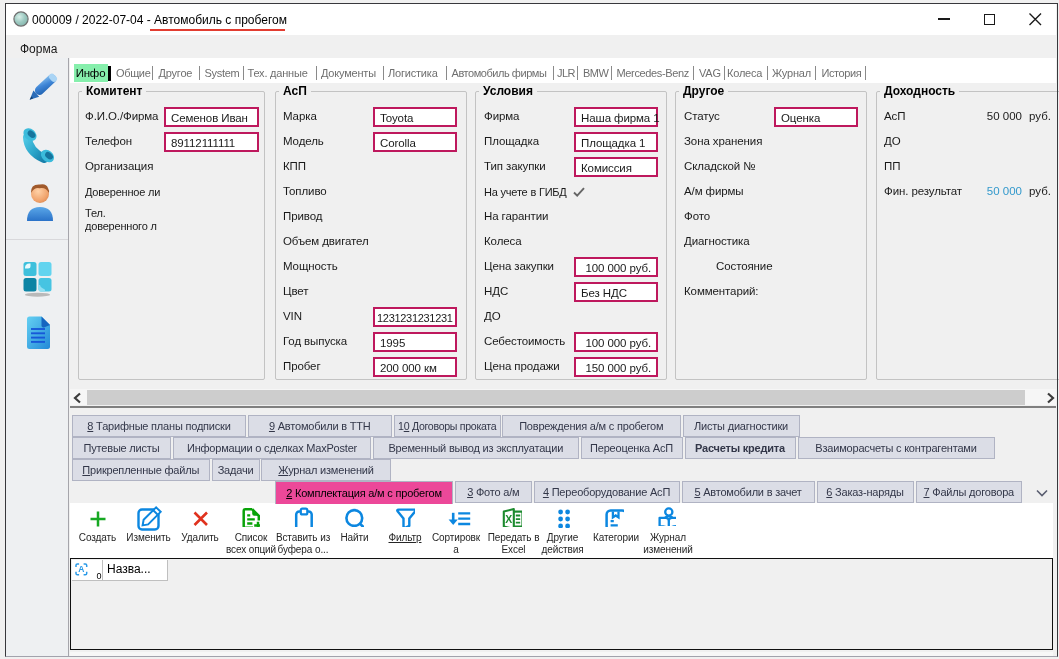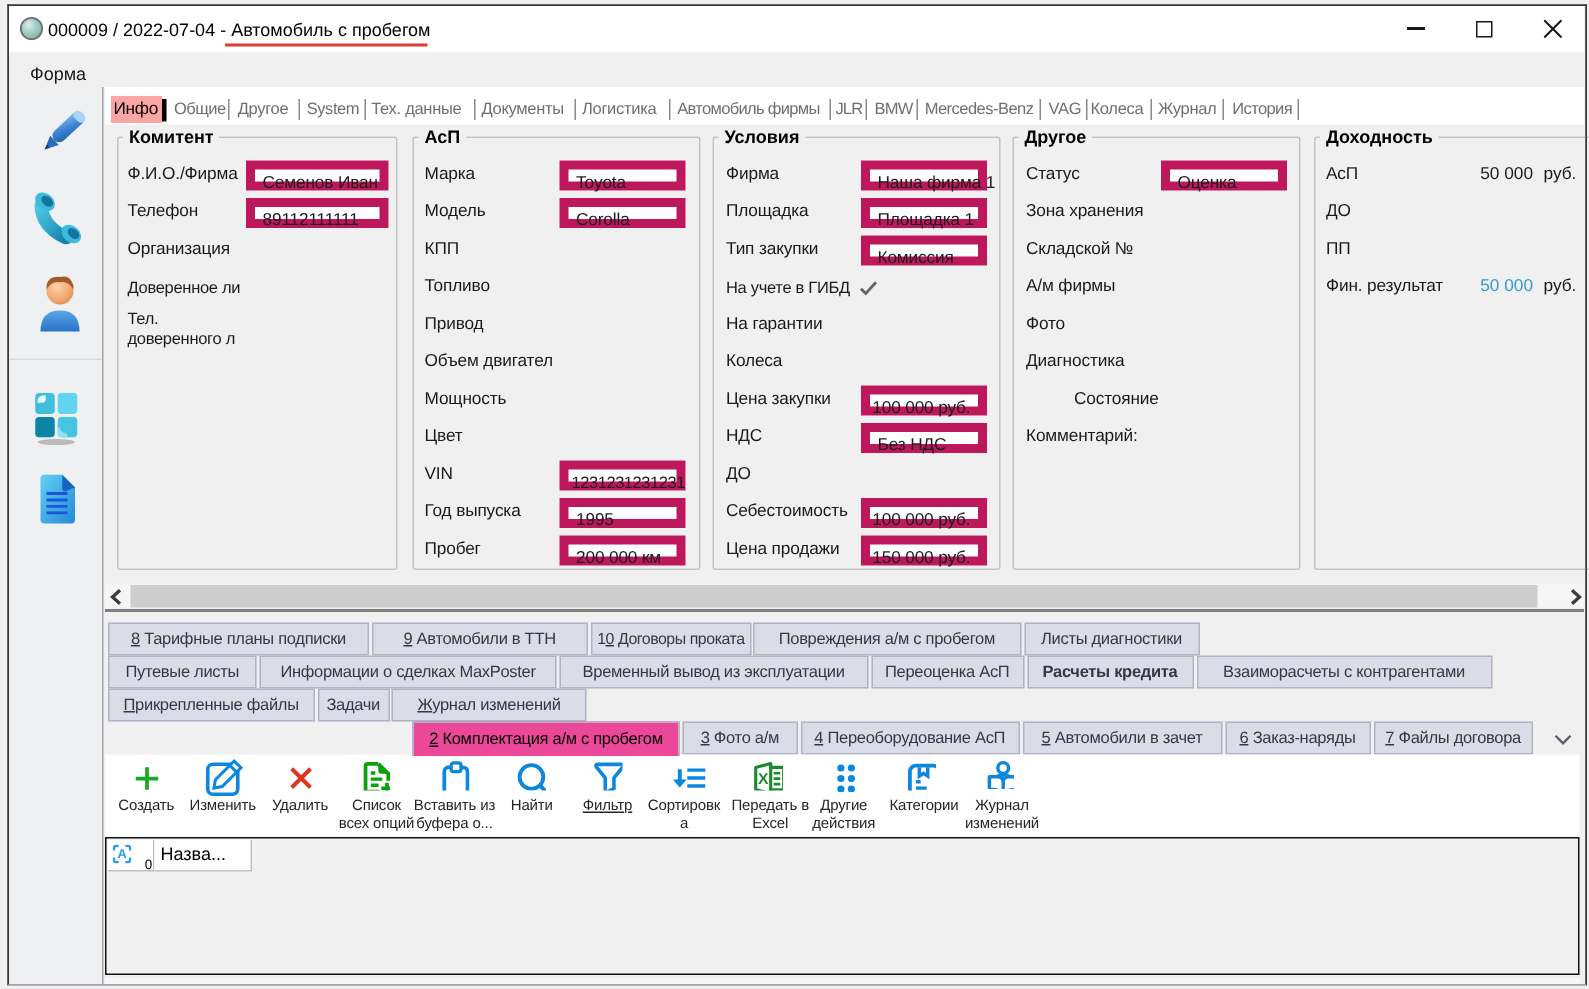--- a/index.html
+++ b/index.html
@@ -9,28 +9,28 @@
   .abs { position:absolute; }
   #win { left:4.5px; top:2.5px; width:1053px; height:654.5px; border:1.5px solid #38383c; border-bottom-color:#a2a2ac; background:#f0f0f0; }
   
   #titlebar { left:6px; top:4px; width:1050px; height:31px; background:#ffffff; }
   #menubar { left:6px; top:35px; width:1050px; height:23px; background:#f0f0f0; }
   #sidebar { left:6px; top:58px; width:63px; height:598px; background:#eef0f2; border-right:1px solid #a5a5ab; }
   #content { left:70px; top:58px; width:986px; height:598px; background:#f0f0f0; }
   #toptabs { left:70px; top:58px; width:986px; height:25px; background:#ffffff; }
   .ttab { position:absolute; top:66.5px; font-size:11px; letter-spacing:-0.2px; color:#6f6f6f; white-space:nowrap; }
   .tsep { position:absolute; top:66px; width:1px; height:14px; background:#8a8a8a; }
-  #infotab { left:73.5px; top:64px; width:34px; height:18px; background:#fca5a5; color:#000; font-size:11.5px; letter-spacing:-0.2px; text-align:center; line-height:18px; }
+  #infotab { left:73.5px; top:64px; width:34px; height:18px; background:#86efac; color:#000; font-size:11.5px; letter-spacing:-0.2px; text-align:center; line-height:18px; }
   #infobar { left:108.3px; top:65.5px; width:2.4px; height:15.5px; background:#000; }
   
   .gbox { position:absolute; border:1px solid #c3c3c3; border-radius:2px; }
   .gtitle { position:absolute; top:84px; font-size:12px; font-weight:bold; color:#000; background:#f0f0f0; padding:0 4px; }
   .lbl { position:absolute; font-size:11.5px; letter-spacing:-0.1px; color:#1a1a1a; white-space:nowrap; }
   .lbl-sm { position:absolute; font-size:11px; letter-spacing:-0.2px; color:#1a1a1a; white-space:nowrap; }
-  .inp { position:absolute; height:20px; border:6px solid #be185d; background:#fff; font-size:11.5px; letter-spacing:-0.1px; color:#1a1a1a; line-height:18px; padding-left:5px; white-space:nowrap; }
+  .inp { position:absolute; height:20px; border:2px solid #be185d; background:#fff; font-size:11.5px; letter-spacing:-0.1px; color:#1a1a1a; line-height:18px; padding-left:5px; white-space:nowrap; }
   .inp.r { text-align:right; padding-right:5px; padding-left:0; }
   .val { position:absolute; font-size:11.5px; color:#1a1a1a; white-space:nowrap; }
   
   #hscroll { left:70px; top:389px; width:986px; height:16px; background:#f6f6f6; }
   #hthumb { left:87px; top:389.5px; width:938px; height:15px; background:#cdcdcd; }
   #hsepline { left:70px; top:406px; width:986px; height:1.5px; background:#7f7f7f; }
   
   .btab { position:absolute; height:22px; background:#dbdde6; border:1px solid #b0b3c3; font-size:11px; letter-spacing:-0.2px; color:#333749; display:flex; align-items:center; justify-content:center; white-space:nowrap; }
   .btab.sel { background:#ec4899; color:#000; border-bottom:none; height:23px; z-index:3; }
   

